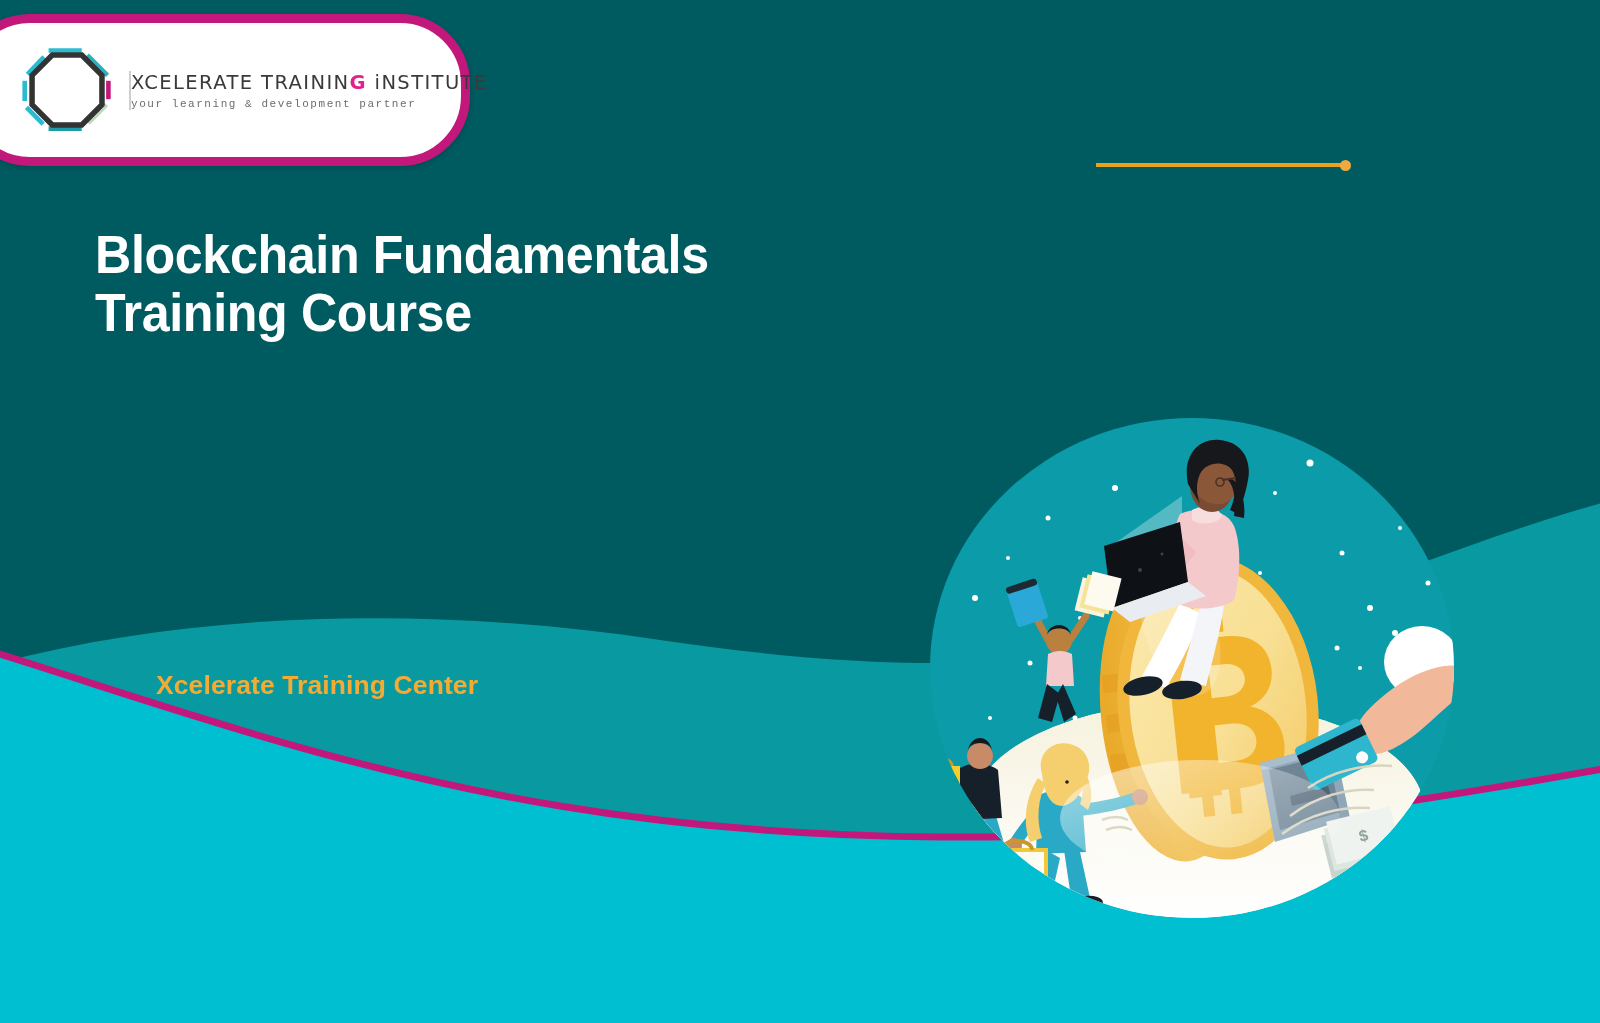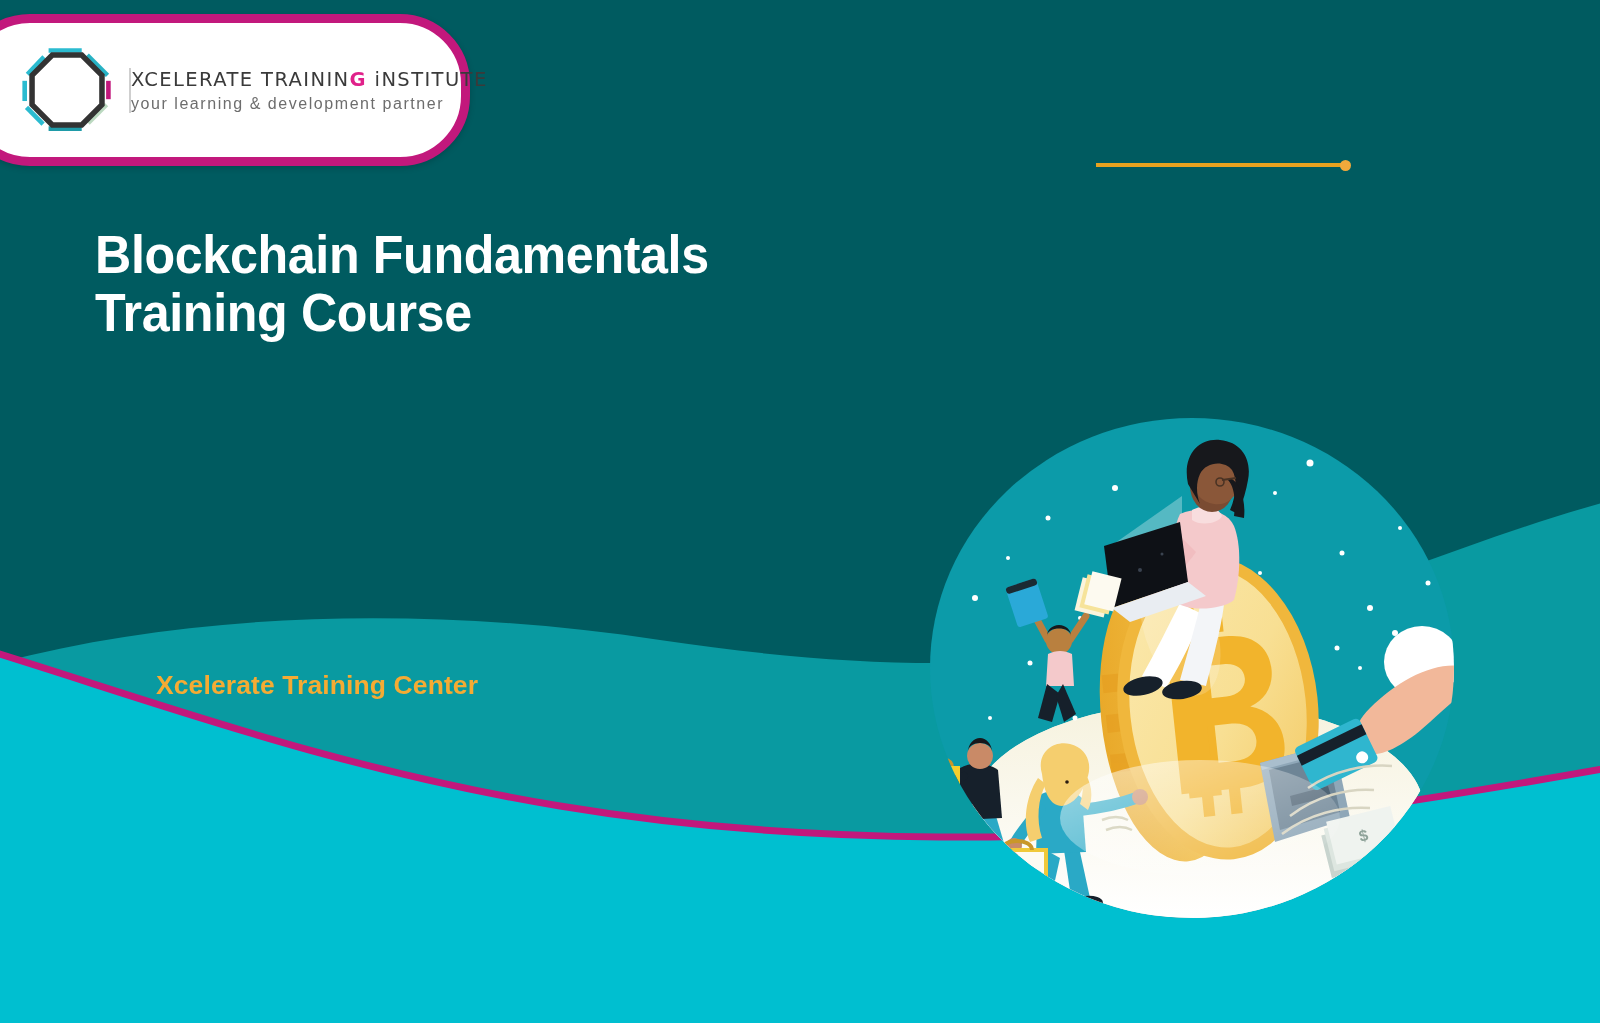--- a/index.html
+++ b/index.html
@@ -43,25 +43,25 @@
     font-size:19.5px;
     letter-spacing:1.4px;
     color:#3a3a3a;
     font-weight:400;
     white-space:nowrap;
     font-family:"DejaVu Sans", sans-serif;
   }
   .logo-title .hl { color:#E0218A; font-weight:700; }
   .logo-tagline {
     margin-top:4px;
-    font-size:16px;
+    font-size:11px;
     letter-spacing:1.55px;
     color:#6d6d6d;
     white-space:nowrap;
-    font-family:Liberation Sans, sans-serif;
+    font-family:Liberation Mono, monospace;
   }
 
   
   .gold-rule {
     position:absolute; left:1096px; top:163px;
     width:250px; height:4px; background:#E8A21F;
     z-index:20;
   }
   .gold-dot {
     position:absolute; left:1340px; top:160px;

